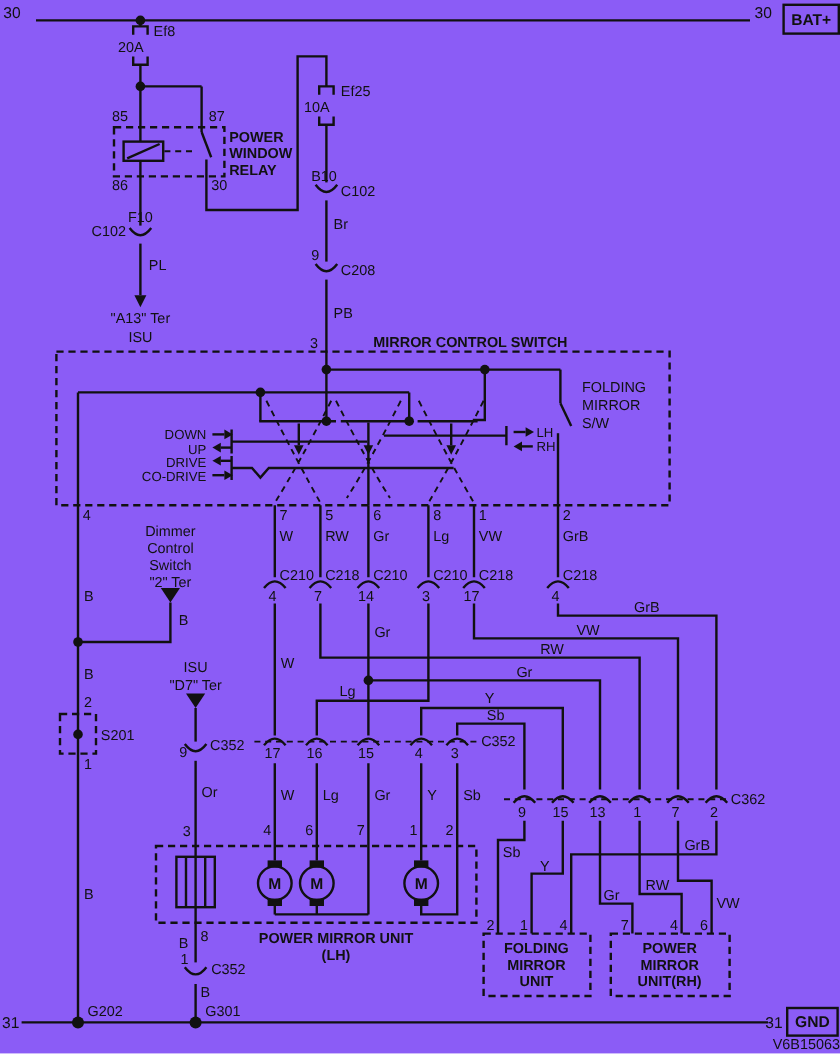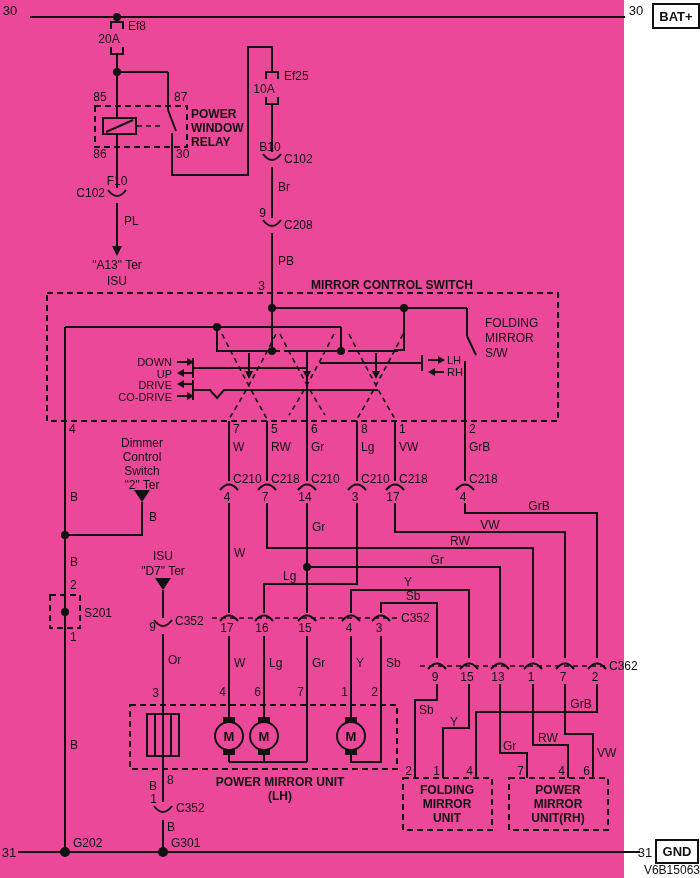--- a/index.html
+++ b/index.html
@@ -1,16 +1,16 @@
 <!DOCTYPE html>
 <html><head>
 <meta charset="utf-8">
 <style>
   html,body{margin:0;padding:0;background:#ffffff;}
-  .page{width:624px;height:878px;position:relative;background:#ec4899;}
+  .page{width:700px;height:878px;position:relative;background:#8b5cf6;}
   svg{display:block;font-family:"Liberation Sans", sans-serif;}
   svg text{fill:#111;font-size:12px;}
   .w{stroke:#111;stroke-width:2;fill:none;}
   .dash{stroke:#111;stroke-width:2;fill:none;stroke-dasharray:6 4;}
   .dashf{stroke:#111;stroke-width:1.6;fill:none;stroke-dasharray:5 4;}
   .dot{fill:#111;}
   .b{font-weight:bold;}
   .s13{font-size:13px;}
   .s11{font-size:11px;}
   .box{fill:none;stroke:#111;stroke-width:2;}

